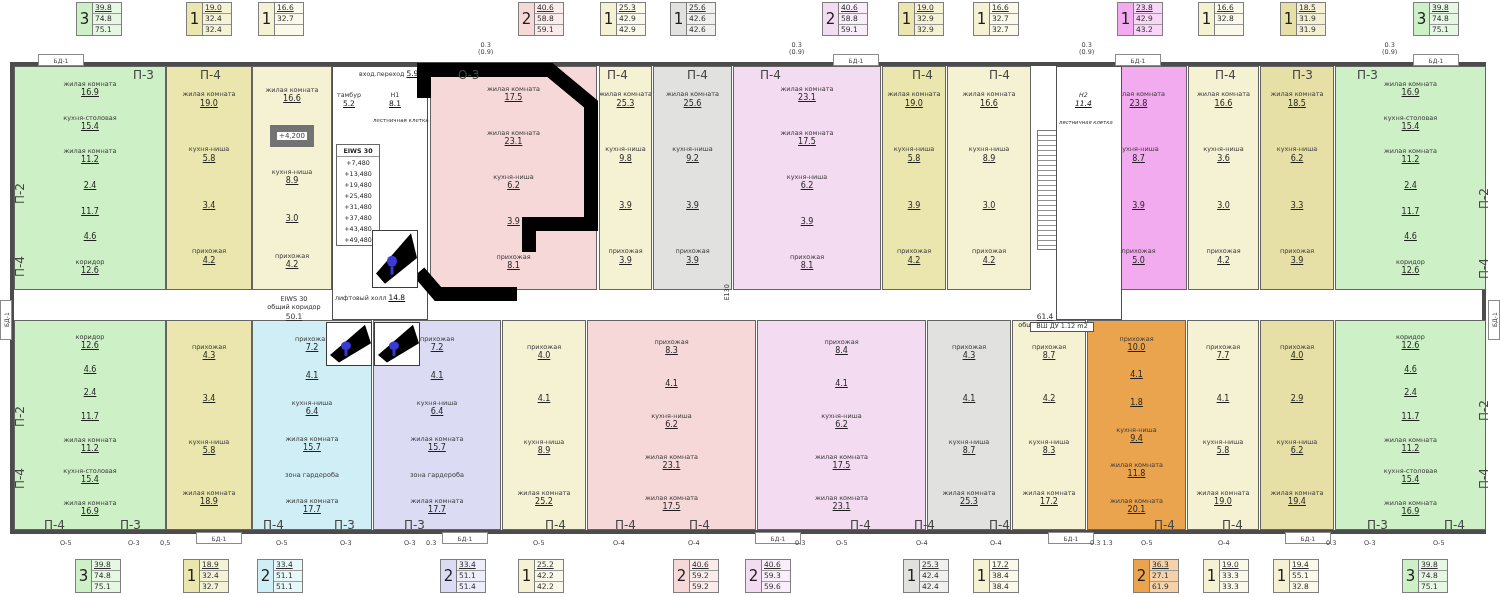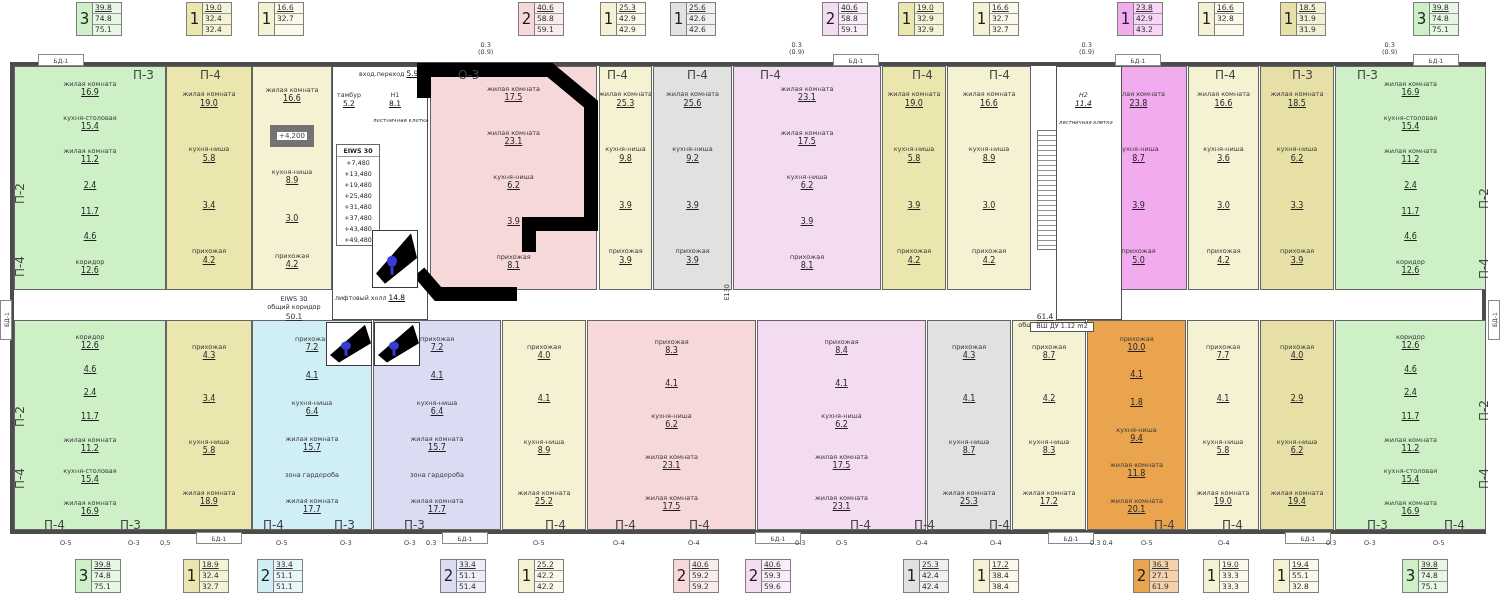--- a/index.html
+++ b/index.html
@@ -877,18 +877,18 @@
 <div class="outlbl" style="left: 340px; top: 540px;">О-3</div>
 <div class="outlbl" style="left: 404px; top: 540px;">О-3</div>
 <div class="outlbl" style="left: 426px; top: 540px;">0.3</div>
 <div class="outlbl" style="left: 533px; top: 540px;">О-5</div>
 <div class="outlbl" style="left: 613px; top: 540px;">О-4</div>
 <div class="outlbl" style="left: 688px; top: 540px;">О-4</div>
 <div class="outlbl" style="left: 795px; top: 540px;">0.3</div>
 <div class="outlbl" style="left: 836px; top: 540px;">О-5</div>
 <div class="outlbl" style="left: 916px; top: 540px;">О-4</div>
 <div class="outlbl" style="left: 990px; top: 540px;">О-4</div>
-<div class="outlbl" style="left: 1090px; top: 540px;">0.3 0.4</div>
+<div class="outlbl" style="left: 1090px; top: 540px;">0.3 1.3</div>
 <div class="outlbl" style="left: 1141px; top: 540px;">О-5</div>
 <div class="outlbl" style="left: 1218px; top: 540px;">О-4</div>
 <div class="outlbl" style="left: 1326px; top: 540px;">0.3</div>
 <div class="outlbl" style="left: 1364px; top: 540px;">О-3</div>
 <div class="outlbl" style="left: 1433px; top: 540px;">О-5</div>
 
 </body></html>

